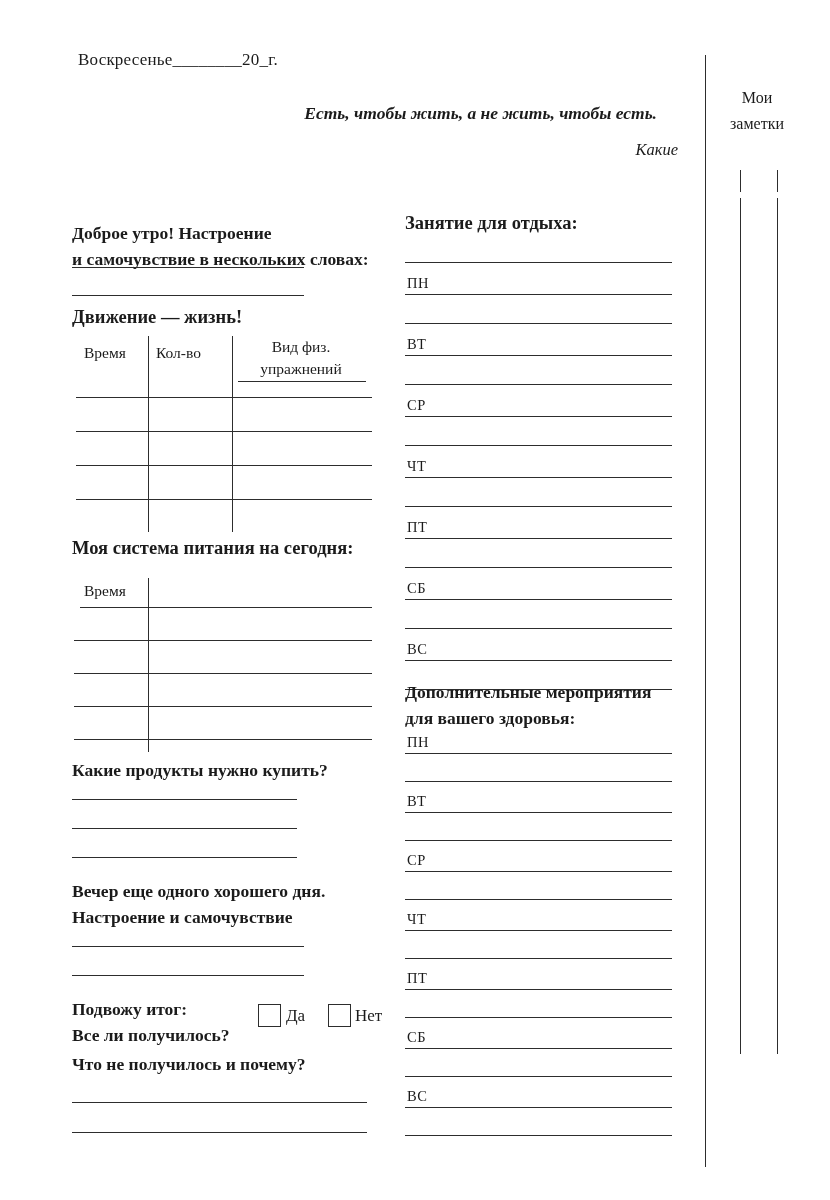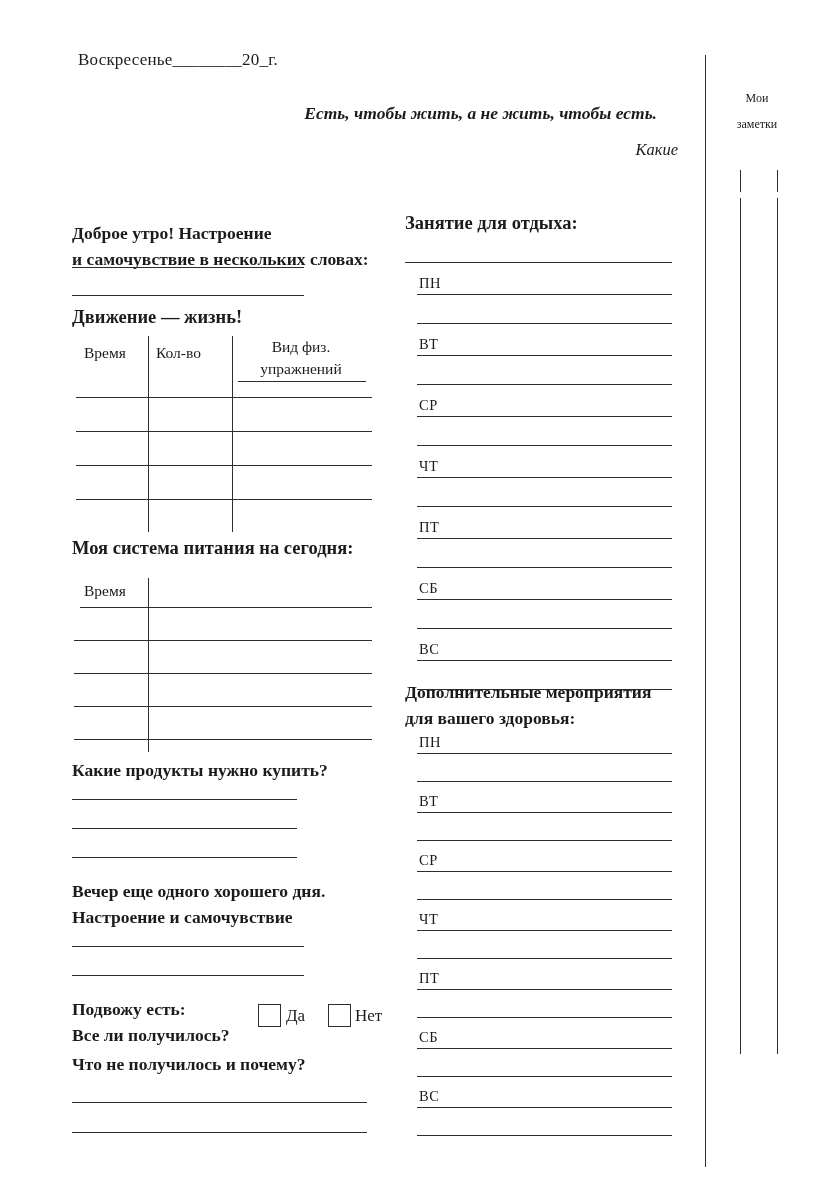--- a/index.html
+++ b/index.html
@@ -10,27 +10,27 @@
   .vline{position:absolute;width:0;border-left:1.4px solid #2d2d2d;}
   .date{left:78px;top:50px;font-size:17px;letter-spacing:.2px;}
   .quote{left:72px;top:103px;width:585px;text-align:right;font-size:17.5px;font-weight:bold;font-style:italic;}
   .author{left:72px;top:140px;width:606px;text-align:right;font-size:16.5px;font-style:italic;}
   .h2{font-size:17.5px;font-weight:bold;line-height:26px;}
   .h2big{font-size:18.5px;font-weight:bold;}
   .small{font-size:15.5px;}
   .thead{line-height:22px;text-align:center;font-size:15.5px;}
   .daylist{position:absolute;left:405px;width:267px;}
   .lead{height:22px;border-bottom:1.4px solid #2d2d2d;}
-  .drow{border-bottom:1.4px solid #2d2d2d;margin-left:12px;}
+  .drow{border-bottom:1.4px solid #2d2d2d;}
   .dlabel{display:flex;align-items:flex-end;padding:0 0 2px 2px;font-size:14.5px;letter-spacing:.6px;}
   .l1 .dlabel{height:29px;}  .l1 .dblank{height:28px;}
   .l2 .dlabel{height:28px;}  .l2 .dblank{height:27px;}
   .chk{position:absolute;width:21px;height:21px;border:1.4px solid #2d2d2d;background:#fff;}
   .chklbl{position:absolute;font-size:17px;}
-  .notesTitle{left:707px;top:85px;width:100px;text-align:center;font-size:12px;line-height:26px;}
+  .notesTitle{left:707px;top:85px;width:100px;text-align:center;font-size:16px;line-height:26px;}
 </style>
 </head>
 <body>
 
 <div class="page">
 
   <div class="abs date">Воскресенье________20_г.</div>
   <div class="abs quote">Есть, чтобы жить, а не жить, чтобы есть.</div>
   <div class="abs author">Какие</div>
 
@@ -72,21 +72,21 @@
   <div class="hline" style="left:72px;top:857px;width:225px;"></div>
 
   <div class="abs h2" style="left:72px;top:878px;">
     <div>Вечер еще одного хорошего дня.</div>
     <div>Настроение и самочувствие</div>
   </div>
   <div class="hline" style="left:72px;top:946px;width:232px;"></div>
   <div class="hline" style="left:72px;top:975px;width:232px;"></div>
 
   <div class="abs h2" style="left:72px;top:996px;">
-    <div>Подвожу есть:</div>
+    <div>Подвожу итог:</div>
     <div>Все ли получилось?</div>
   </div>
   <div class="chk" style="left:258px;top:1004px;"></div>
   <div class="chklbl" style="left:286px;top:1006px;">Да</div>
   <div class="chk" style="left:328px;top:1004px;"></div>
   <div class="chklbl" style="left:355px;top:1006px;">Нет</div>
 
   <div class="abs h2" style="left:72px;top:1051px;">Что не получилось и почему?</div>
   <div class="hline" style="left:72px;top:1102px;width:295px;"></div>
   <div class="hline" style="left:72px;top:1132px;width:295px;"></div>

